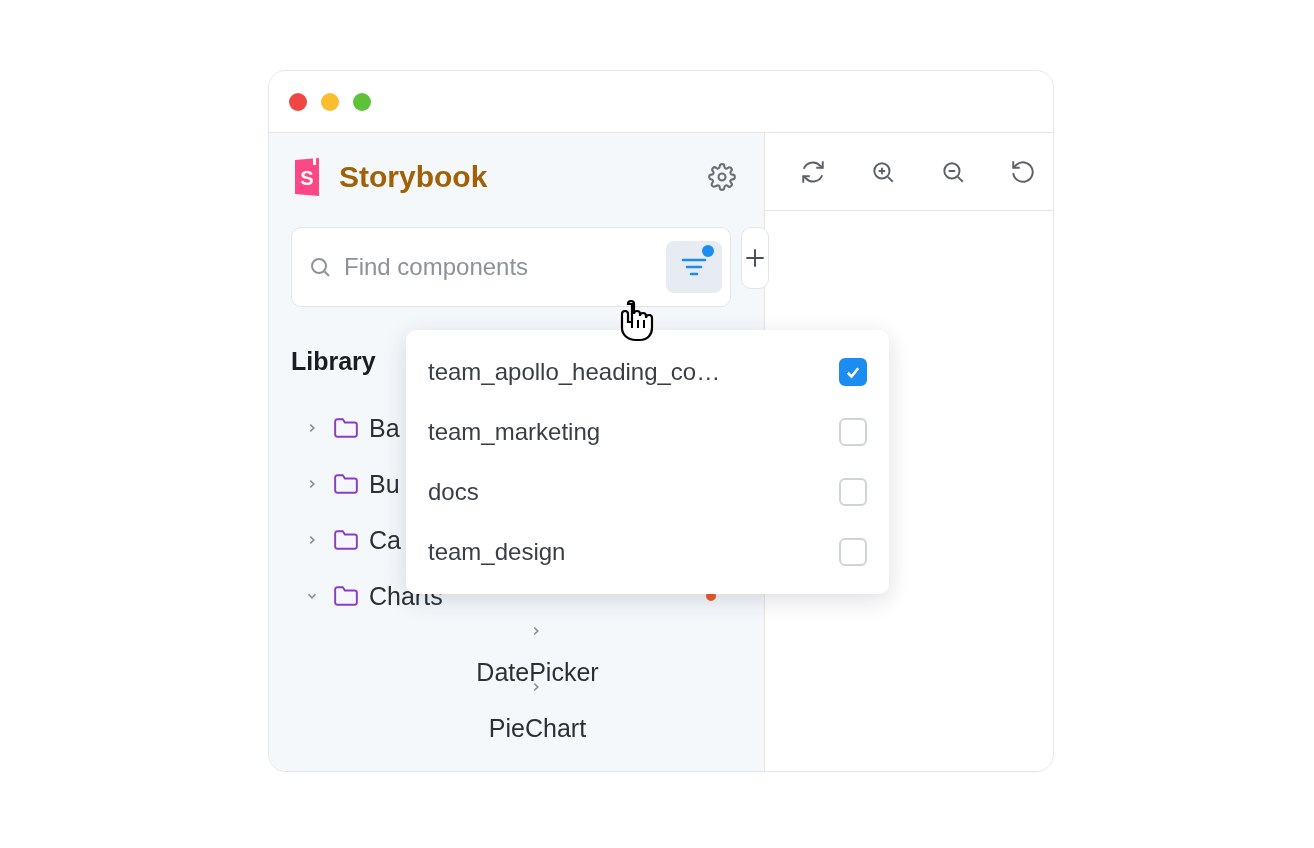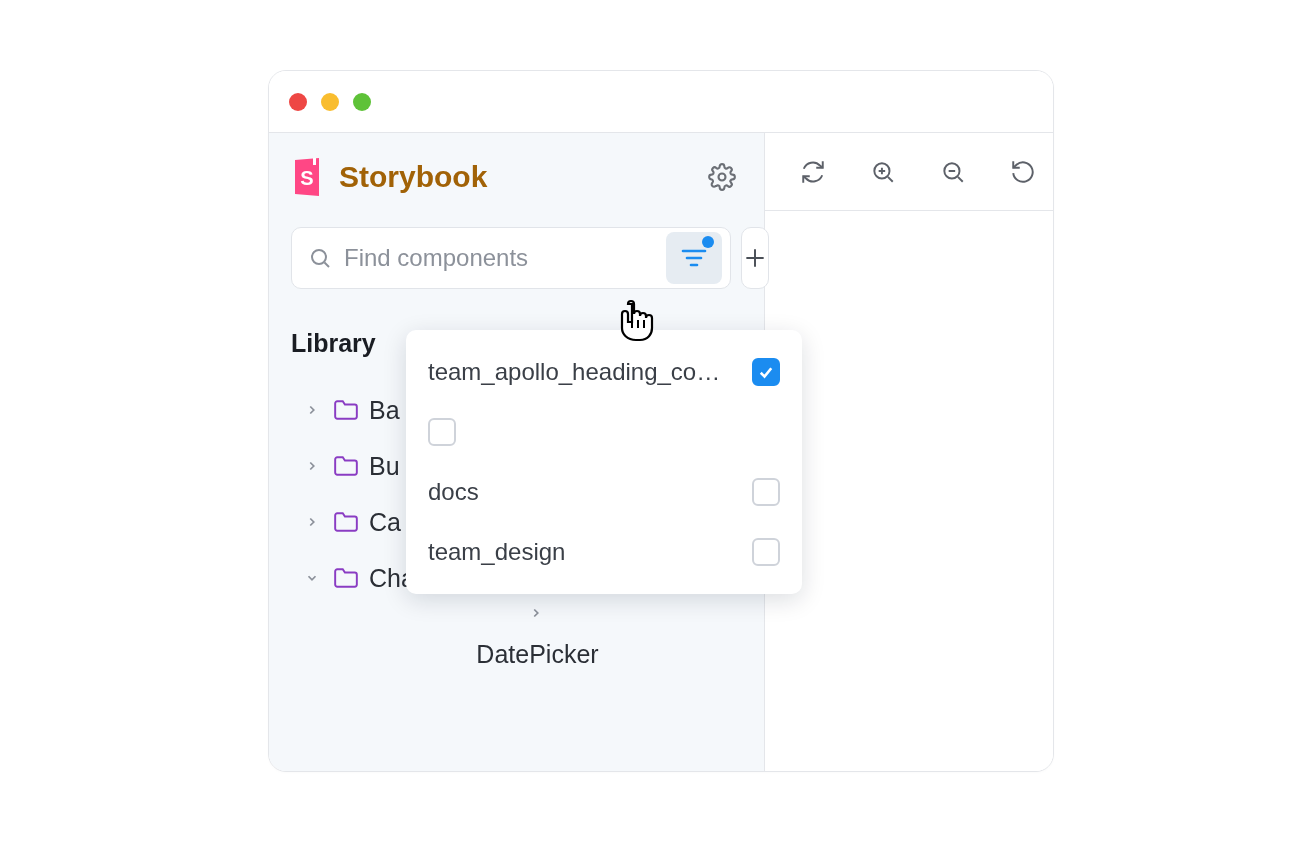--- a/index.html
+++ b/index.html
@@ -72,21 +72,21 @@
   background: transparent; border: none; cursor: pointer;
   color: #6b6f76;
 }
 .search-row {
   display: flex;
   gap: 10px;
   margin-bottom: 40px;
 }
 .search-box {
   flex: 1;
-  height: 62px;
+  height: 80px;
   border: 1px solid #e1e4e9;
   border-radius: 10px;
   background: #fff;
   display: flex;
   align-items: center;
   padding: 0 8px 0 16px;
   gap: 12px;
 }
 .search-icon { color: #8c919a; flex-shrink:0; }
 .search-input {
@@ -167,21 +167,21 @@
   background: none; border: none;
   color: #5d6169;
   cursor: pointer;
   display:flex; align-items:center; justify-content:center;
 }
 
 .popover {
   position: absolute;
   left: 406px;
   top: 330px;
-  width: 396px;
+  width: 483px;
   background: #fff;
   border-radius: 10px;
   box-shadow: 0 6px 24px rgba(10,20,40,0.14);
   padding: 12px 0;
   z-index: 20;
 }
 .pop-row {
   display: flex;
   align-items: center;
   justify-content: space-between;
@@ -322,20 +322,33 @@
                 <polyline points="9 18 15 12 9 6"></polyline>
               </svg>
           </span>
           <svg class="component-icon" width="24" height="24" viewBox="0 0 24 24" fill="none" stroke="currentColor" stroke-width="1.8">
             <rect x="3" y="3" width="18" height="18" rx="3"></rect>
               <line x1="12" y1="3" x2="12" y2="21"></line>
               <line x1="3" y1="12" x2="21" y2="12"></line>
           </svg>
           <span>DatePicker</span>
         </li>
+        <li class="tree-row child">
+          <span class="chevron">
+            <svg width="14" height="14" viewBox="0 0 24 24" fill="none" stroke="currentColor" stroke-width="3">
+                <polyline points="9 18 15 12 9 6"></polyline>
+              </svg>
+          </span>
+          <svg class="component-icon" width="24" height="24" viewBox="0 0 24 24" fill="none" stroke="currentColor" stroke-width="1.8">
+            <rect x="3" y="3" width="18" height="18" rx="3"></rect>
+              <line x1="12" y1="3" x2="12" y2="21"></line>
+              <line x1="3" y1="12" x2="21" y2="12"></line>
+          </svg>
+          <span>PieChart</span>
+        </li>
       </ul>
     </aside>
 
     <main class="main">
       <div class="toolbar">
         <button class="tool-btn">
           <svg width="26" height="26" viewBox="0 0 24 24" fill="none" stroke="currentColor" stroke-width="1.8">
             <path d="M21 2v6h-6"></path>
               <path d="M3 22v-6h6"></path>
             <path d="M3.5 9a9 9 0 0 1 14.9-3L21 8"></path>
@@ -371,20 +384,21 @@
 <div class="popover">
   <div class="pop-row">
     <span class="pop-label">team_apollo_heading_cop...</span>
     <span class="checkbox checked">
       <svg width="18" height="18" viewBox="0 0 24 24" fill="none" stroke="currentColor" stroke-width="3.5">
           <polyline points="5 13 10 18 19 7"></polyline>
         </svg>
     </span>
   </div>
   <div class="pop-row">
+    <span class="pop-label">team_marketing</span>
     <span class="checkbox"></span>
   </div>
   <div class="pop-row">
     <span class="pop-label">docs</span>
     <span class="checkbox"></span>
   </div>
   <div class="pop-row">
     <span class="pop-label">team_design</span>
     <span class="checkbox"></span>
   </div>

